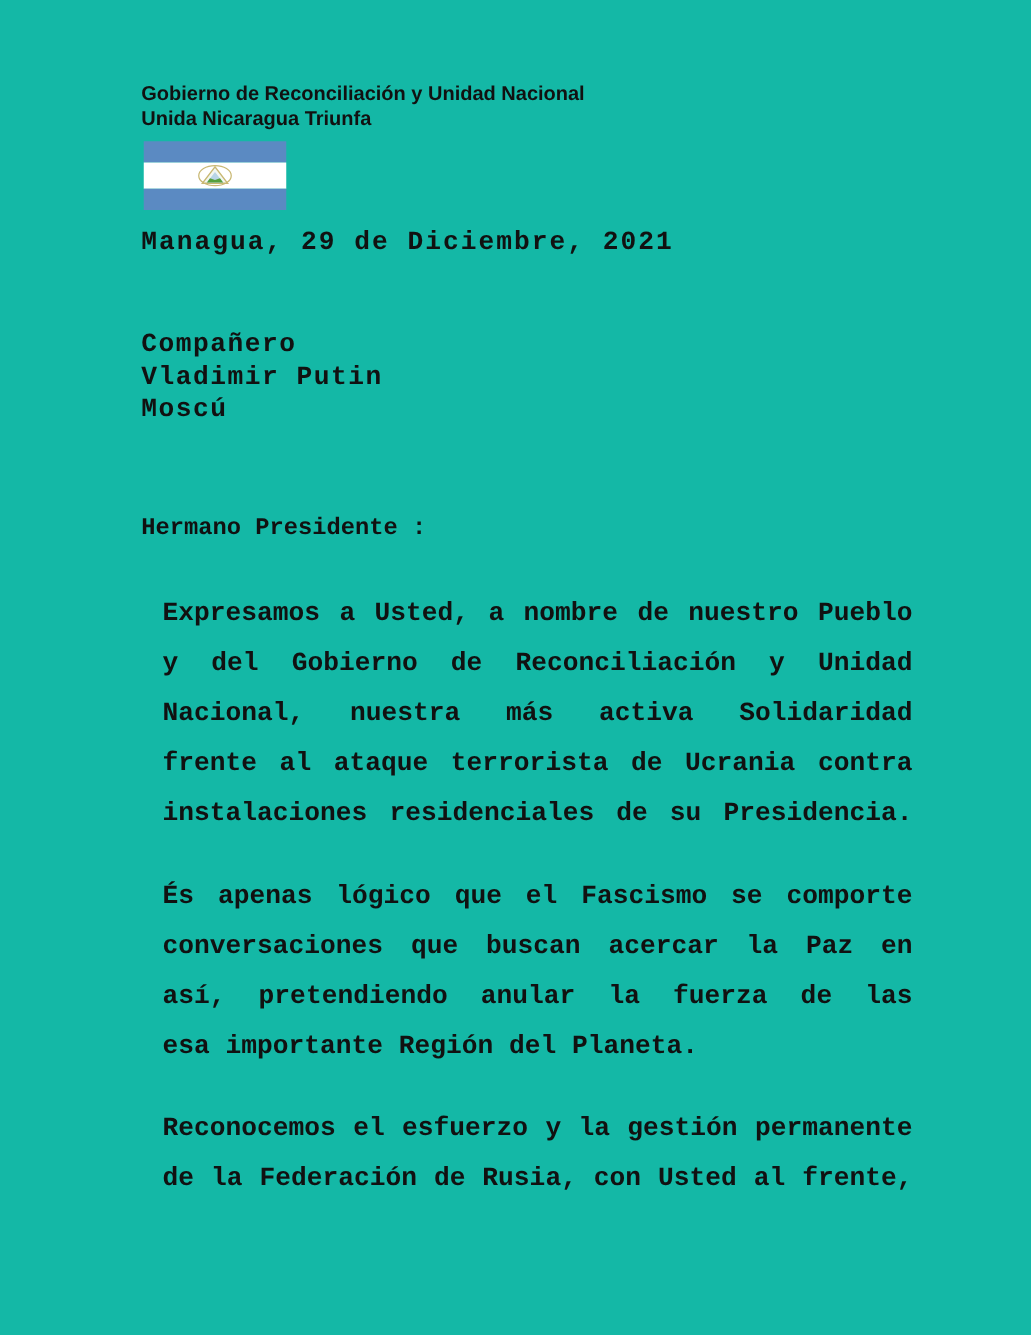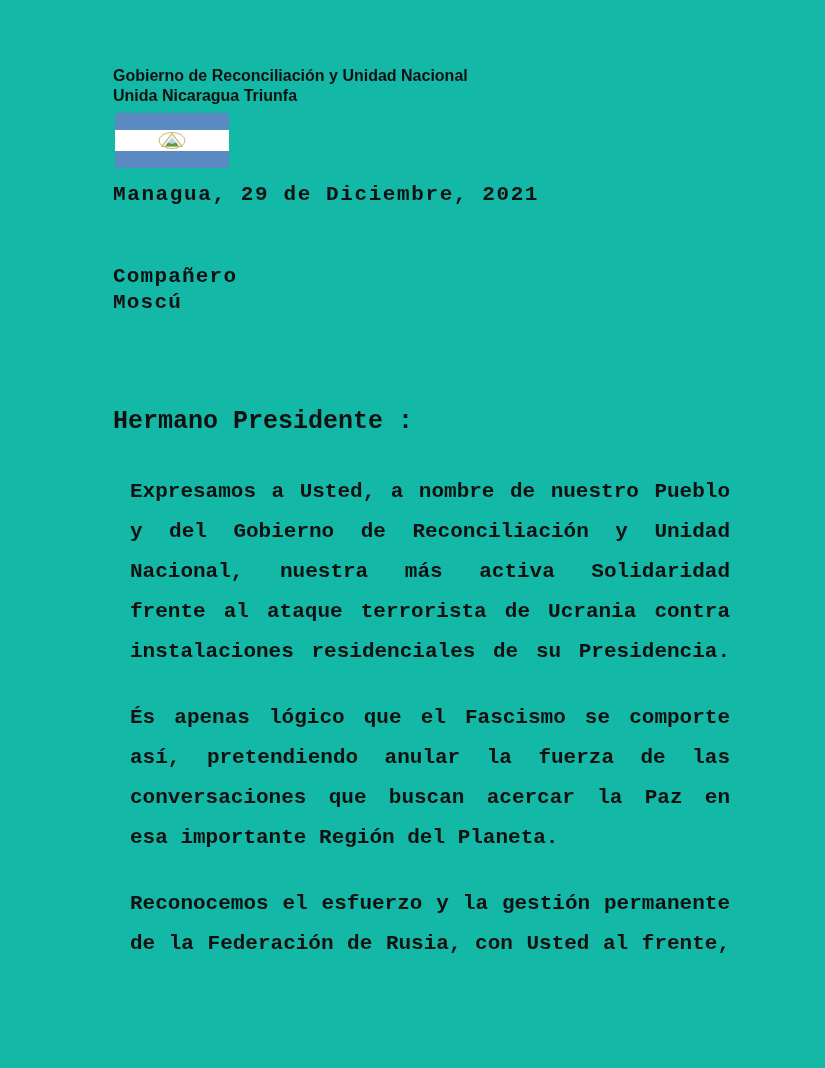--- a/index.html
+++ b/index.html
@@ -68,21 +68,21 @@
     top: 264px;
     font-size: 21px;
     line-height: 26px;
     letter-spacing: 1.2px;
   }
   .recipient .rline { white-space: nowrap; }
   .salutation {
     position: absolute;
     left: 113px;
     top: 409px;
-    font-size: 25px;
+    font-size: 19px;
     line-height: 26px;
     white-space: nowrap;
   }
   .letter-body {
     position: absolute;
     left: 130px;
     top: 472px;
     width: 600px;
     font-size: 21px;
   }
@@ -121,37 +121,38 @@
         </svg>
       </span>
     </div>
     <div class="stripe blue"></div>
   </div>
 
   <div class="date mono">Managua, 29 de Diciembre, 2021</div>
 
   <div class="recipient mono">
       <div class="rline">Compañero</div>
+      <div class="rline">Vladimir Putin</div>
       <div class="rline">Moscú</div>
     </div>
 
   <div class="salutation mono">Hermano Presidente :</div>
 
   <div class="letter-body mono">
       <div class="para">
         <div class="bline just">Expresamos a Usted, a nombre de nuestro Pueblo</div>
         <div class="bline just">y del Gobierno de Reconciliación y Unidad</div>
         <div class="bline just">Nacional, nuestra más activa Solidaridad</div>
         <div class="bline just">frente al ataque terrorista de Ucrania contra</div>
         <div class="bline just">instalaciones residenciales de su Presidencia.</div>
       </div>
       <div class="para">
         <div class="bline just">És apenas lógico que el Fascismo se comporte</div>
+        <div class="bline just">conversaciones que buscan acercar la Paz en</div>
         <div class="bline just">así, pretendiendo anular la fuerza de las</div>
-        <div class="bline just">conversaciones que buscan acercar la Paz en</div>
         <div class="bline">esa importante Región del Planeta.</div>
       </div>
       <div class="para">
         <div class="bline just">Reconocemos el esfuerzo y la gestión permanente</div>
         <div class="bline just">de la Federación de Rusia, con Usted al frente,</div>
       </div>
     </div>
 
 </div>
 

